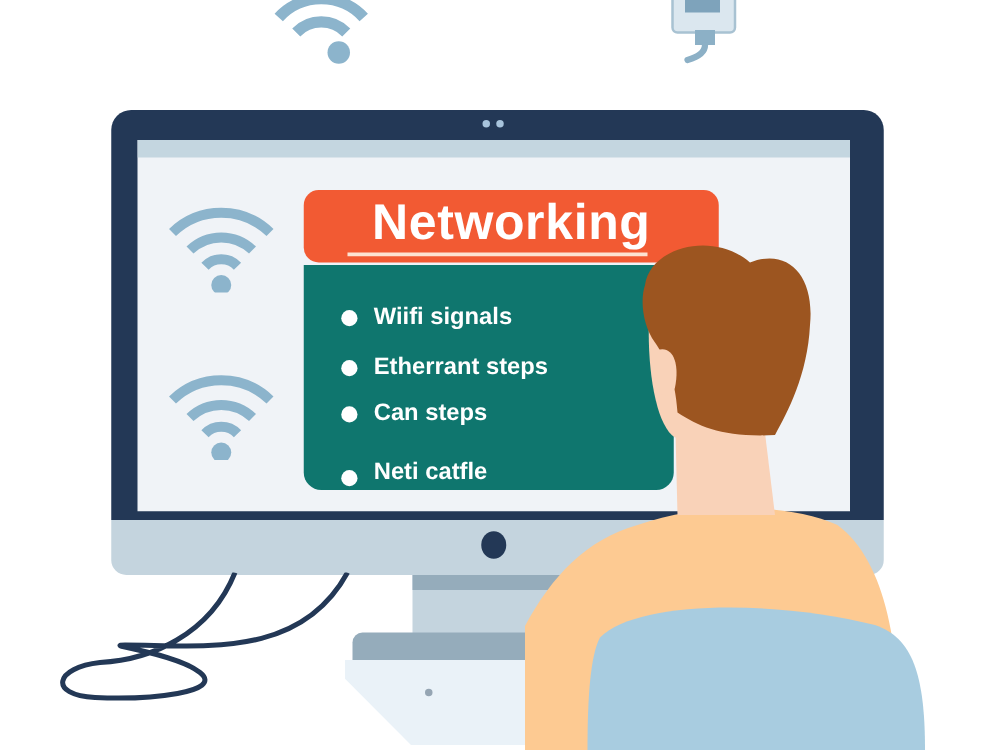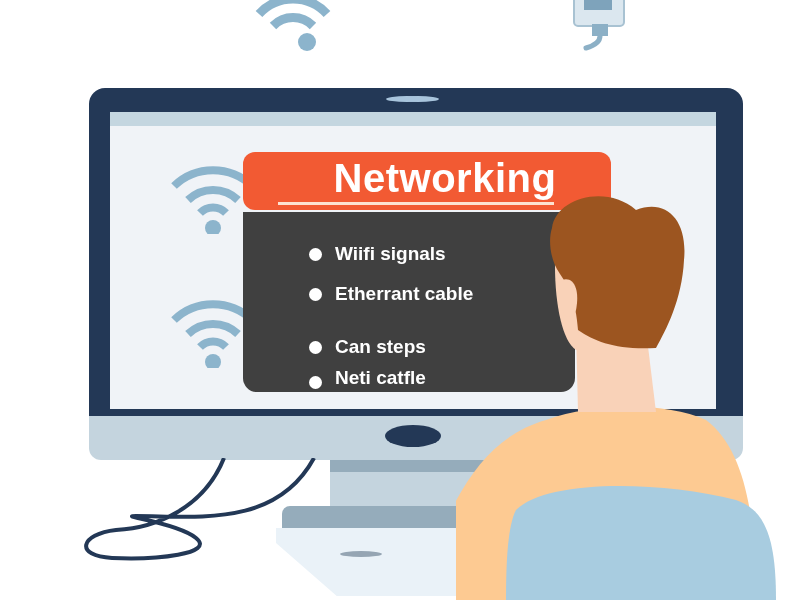--- a/index.html
+++ b/index.html
@@ -1,36 +1,36 @@
 <!DOCTYPE html>
 <html><head>
 <meta charset="utf-8">
 <style>
   html, body { margin:0; padding:0; }
   body { width:800px; height:600px; position:relative; overflow:hidden; background:#ffffff; font-family:"Liberation Sans", sans-serif; }
-  .abs { position:absolute;padding-left:36px; }
+  .abs { position:absolute; }
   svg { display:block; }
   
   .monitor-frame { left:89px; top:88px; width:618px; height:328px; background:#233856; border-radius:16px 16px 0 0; }
   .camera-dot { top:96px; width:6px; height:6px; border-radius:50%; background:#a8c4dc; }
   .screen { left:110px; top:112px; width:570px; height:297px; background:#f0f3f7; overflow:hidden; }
   .screen-topbar { left:0; top:0; width:570px; height:14px; background:#c4d6e0; }
   .chin { left:89px; top:416px; width:618px; height:44px; background:#c4d4de; border-radius:0 0 12px 12px; }
   .power-btn { left:385px; top:425px; width:20px; height:22px; border-radius:50%; background:#233856; }
   .neck { left:330px; top:460px; width:150px; height:48px; background:#c4d4de; }
   .neck-shadow { left:330px; top:460px; width:150px; height:12px; background:#95acbb; }
   .base-top { left:282px; top:506px; width:230px; height:24px; background:#95acbb; border-radius:8px 8px 0 0; }
   .base { left:276px; top:528px; width:240px; height:68px; background:#eaf2f8; clip-path:polygon(0 0,100% 0,100% 100%,22% 100%,0 22%); }
   .base-dot { left:340px; top:551px; width:6px; height:6px; border-radius:50%; background:#95a5b3; }
   
   .title-badge { left:243px; top:152px; width:332px; height:58px; background:#f25a33; border-radius:12px; }
   .title-text { left:0; top:4px; width:332px; text-align:center; color:#ffffff; font-weight:bold; font-size:40px; letter-spacing:0.5px; }
   .title-underline { left:35px; top:50px; width:240px; height:3px; background:#fde2d2; }
   
-  .list-panel { left:243px; top:212px; width:296px; height:180px; background:#404040; border-radius:0 0 14px 14px; }
+  .list-panel { left:243px; top:212px; width:296px; height:180px; background:#0f766e; border-radius:0 0 14px 14px; }
   .list-item { left:30px; height:30px; display:flex; align-items:center; }
   .bullet { width:13px; height:13px; border-radius:50%; background:#ffffff; margin-right:13px; }
   .list-label { color:#ffffff; font-weight:bold; font-size:19px; }
 </style>
 </head>
 <body>
 
 <div class="abs" style="left:215px;top:-8px;">
   <svg width="84" height="62" viewBox="0 0 84 62">
     <path d="M8 22 A46 46 0 0 1 76 22" stroke="#8cb4cc" stroke-width="9" fill="none"></path>
@@ -73,23 +73,23 @@
   </div>
 </div>
 
 <div class="abs list-panel">
   <div class="abs list-item" style="top:27px;">
     <span class="bullet"></span>
     <span class="list-label">Wiifi signals</span>
   </div>
   <div class="abs list-item" style="top:67px;">
     <span class="bullet"></span>
-    <span class="list-label">Etherrant cable</span>
+    <span class="list-label">Etherrant steps</span>
   </div>
-  <div class="abs list-item" style="top:120px;">
+  <div class="abs list-item" style="top:104px;">
     <span class="bullet"></span>
     <span class="list-label">Can steps</span>
   </div>
   <div class="abs list-item" style="top:147px;align-items:flex-end;">
     <span class="bullet"></span>
     <span class="list-label">Neti catfle</span>
   </div>
 </div>
 
 <div class="abs title-badge">

